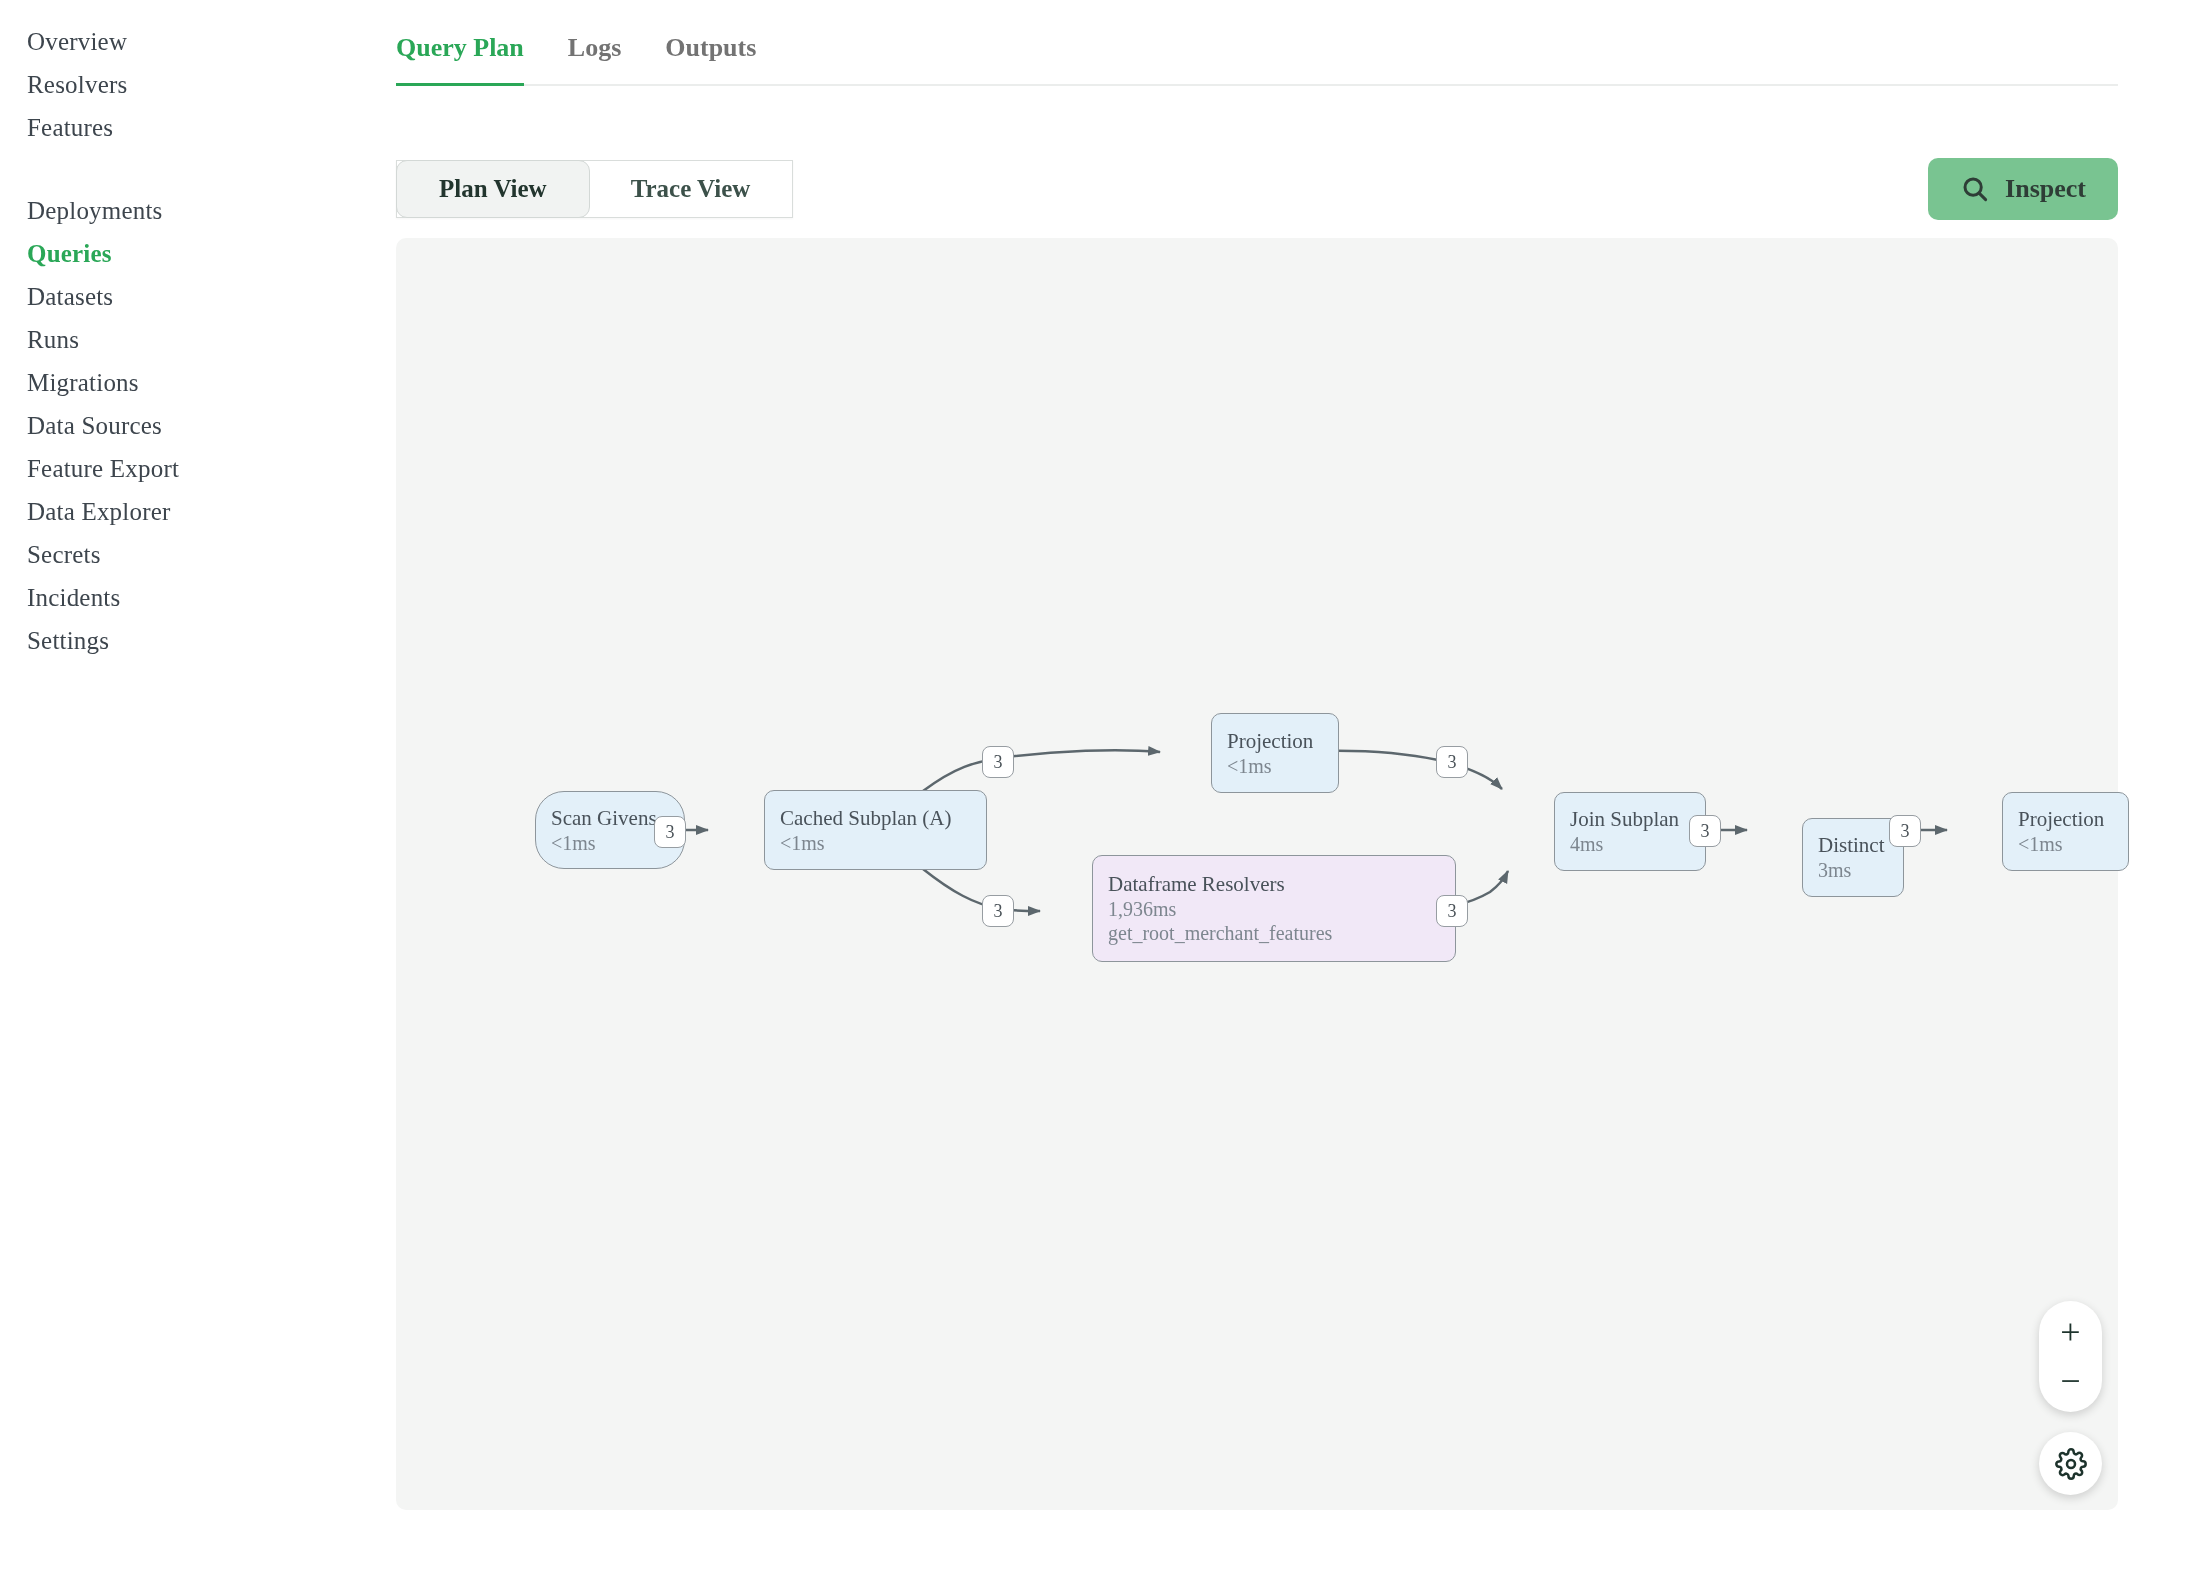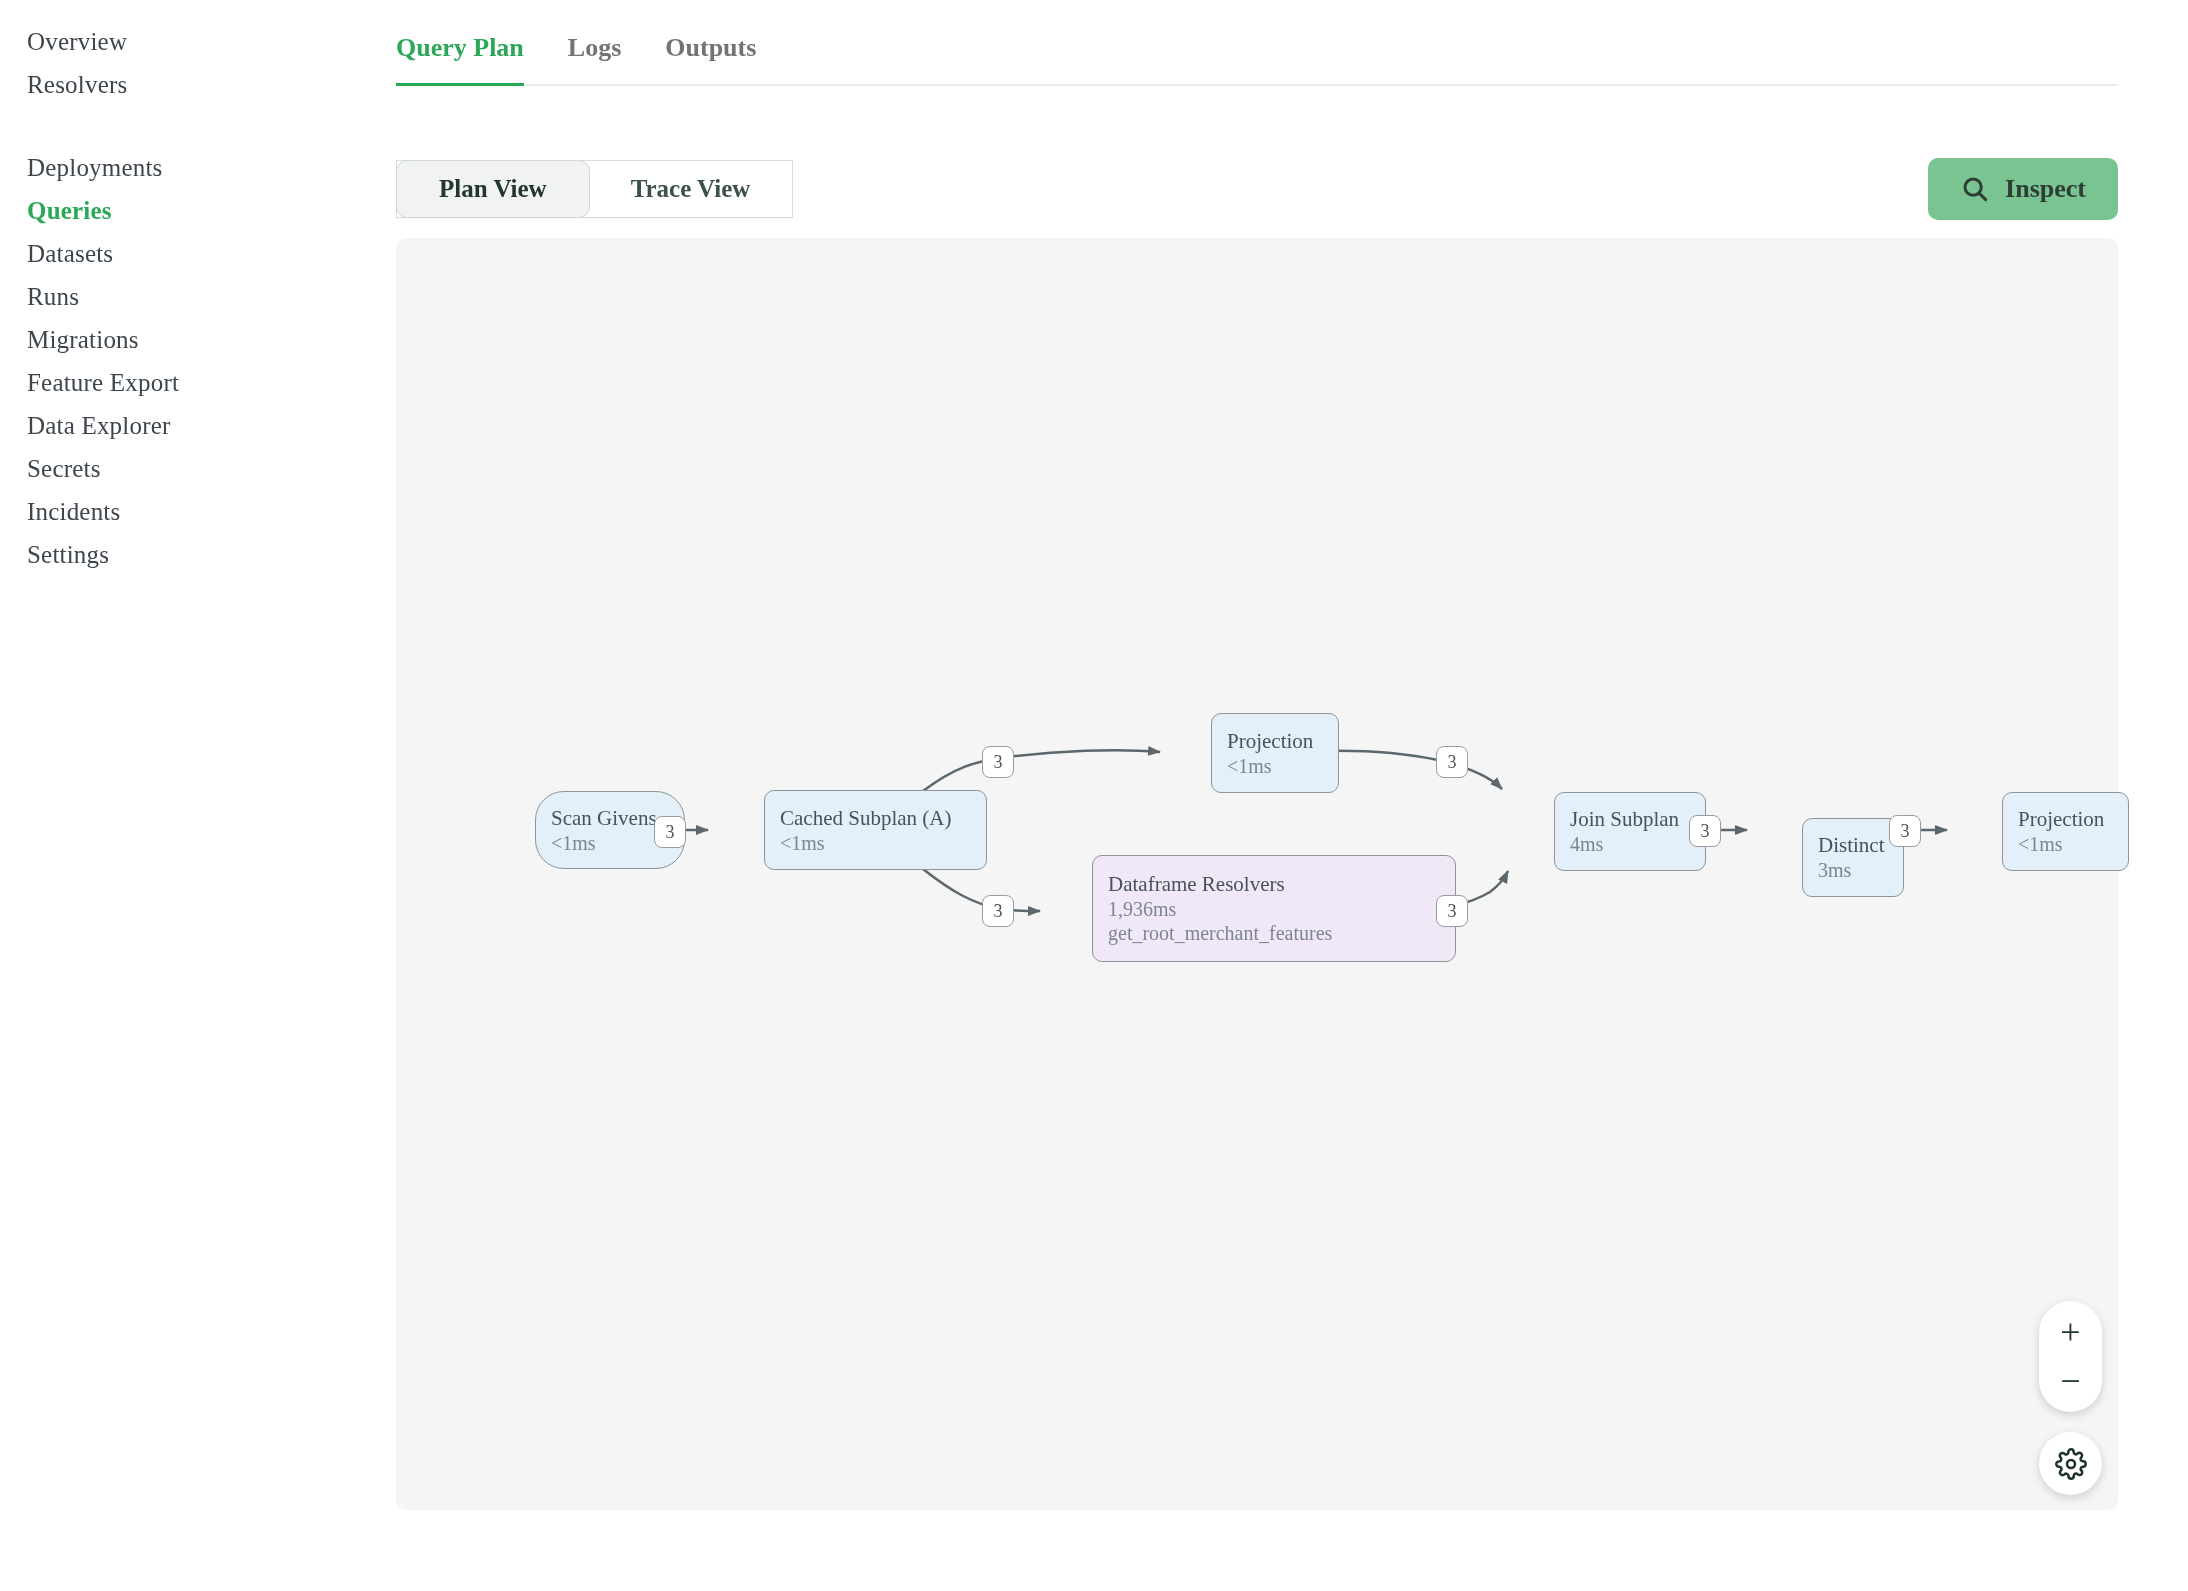--- a/index.html
+++ b/index.html
@@ -61,27 +61,29 @@
 </style>
 </head>
 <body>
 
 <div class="app">
 
   <nav class="sidebar">
     <div class="nav-group">
       <div class="nav-item">Overview</div>
       <div class="nav-item">Resolvers</div>
+      <div class="nav-item">Features</div>
     </div>
     <div class="nav-group">
       <div class="nav-item">Deployments</div>
       <div class="nav-item active">Queries</div>
       <div class="nav-item">Datasets</div>
       <div class="nav-item">Runs</div>
       <div class="nav-item">Migrations</div>
+      <div class="nav-item">Data Sources</div>
       <div class="nav-item">Feature Export</div>
       <div class="nav-item">Data Explorer</div>
       <div class="nav-item">Secrets</div>
       <div class="nav-item">Incidents</div>
       <div class="nav-item">Settings</div>
     </div>
   </nav>
 
   <div class="main">
 

